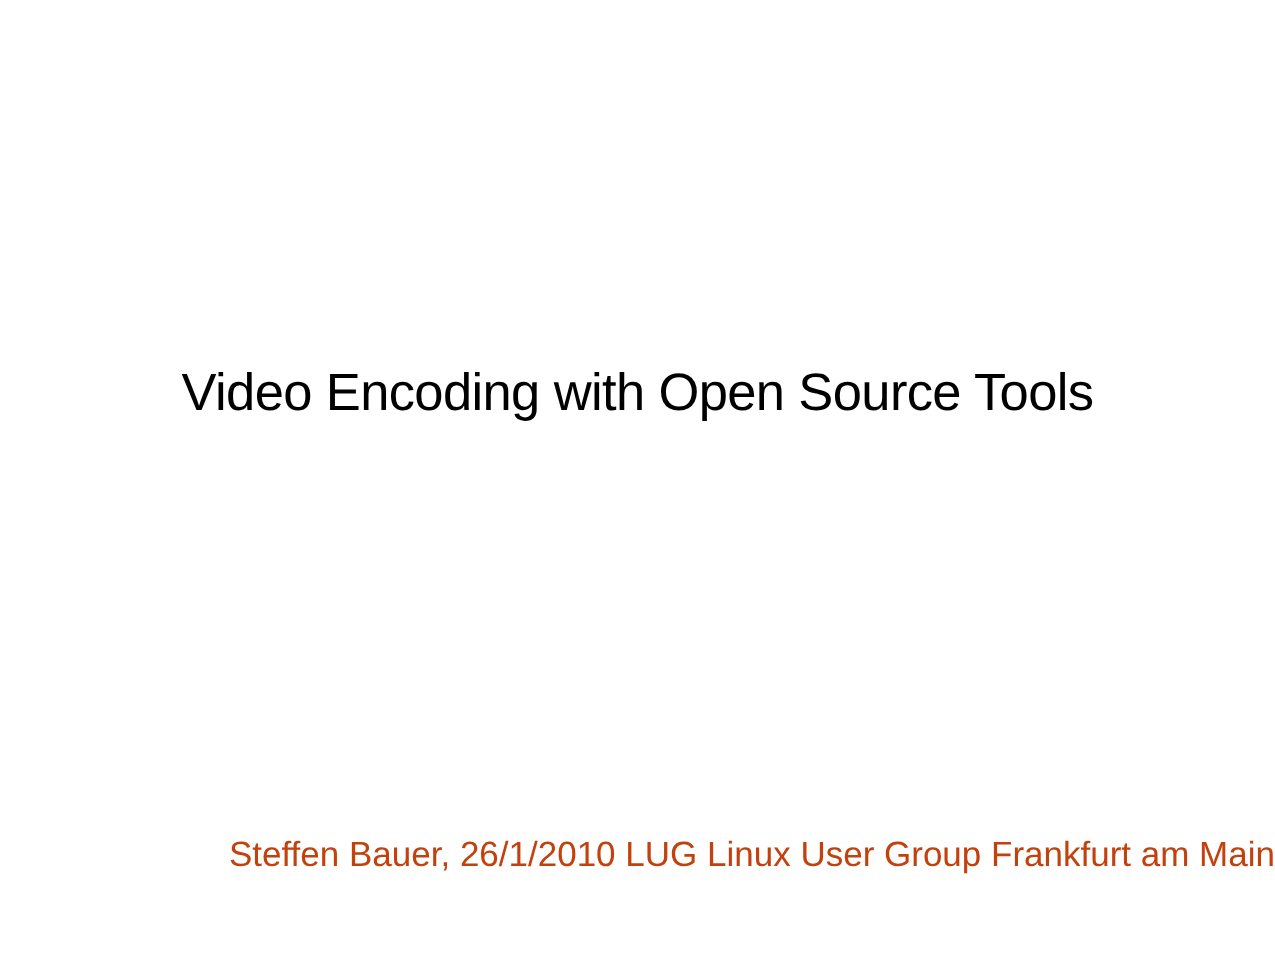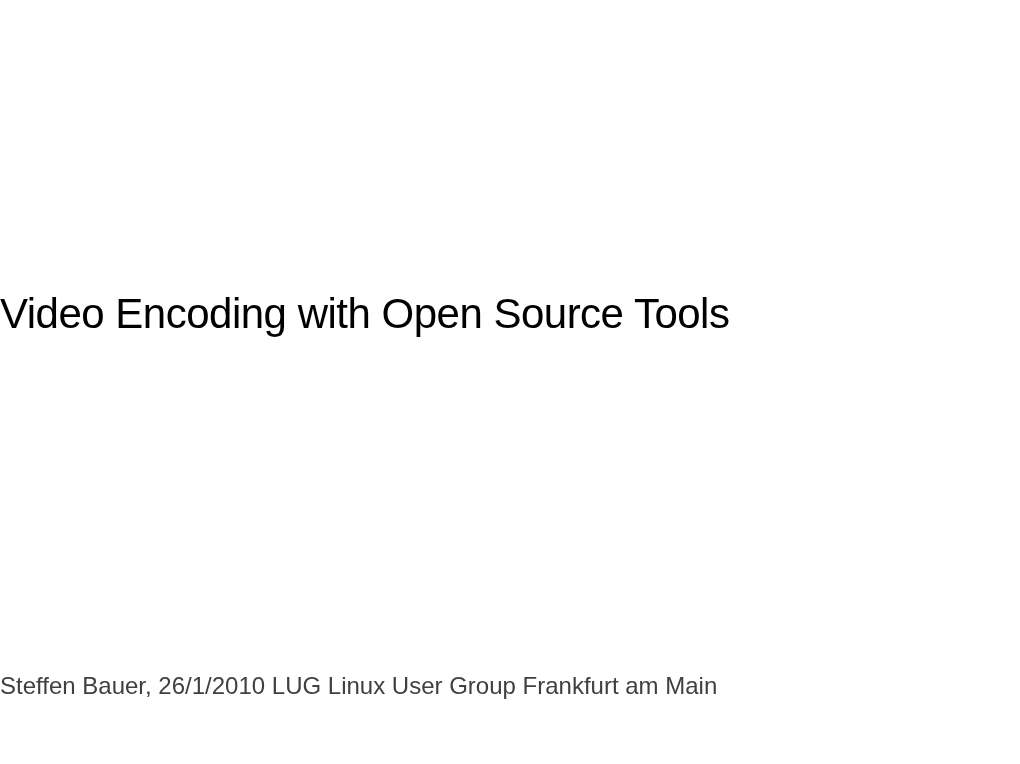--- a/index.html
+++ b/index.html
@@ -18,34 +18,35 @@
     .slide-container {
       width: 100%;
       height: 100%;
       position: relative;
     }
     .title {
       position: absolute;
       top: 290px;
       left: 0;
       width: 100%;
+      text-align: center;
       font-size: 42px;
       font-weight: 400;
       color: #000000;
       letter-spacing: -0.5px;
     }
     .footer {
       position: absolute;
       bottom: 64px;
       left: 0;
       width: 100%;
-      text-align: left;
-      font-size: 24px;
+      text-align: right;
+      font-size: 28px;
       font-weight: 400;
-      color: #404040;
+      color: #c2410c;
     }
   </style>
 </head>
 <body>
 
 <div class="slide-container">
   <h1 class="title">Video Encoding with Open Source Tools</h1>
   <div class="footer">Steffen Bauer, 26/1/2010 LUG Linux User Group Frankfurt am Main</div>
 </div>
 

